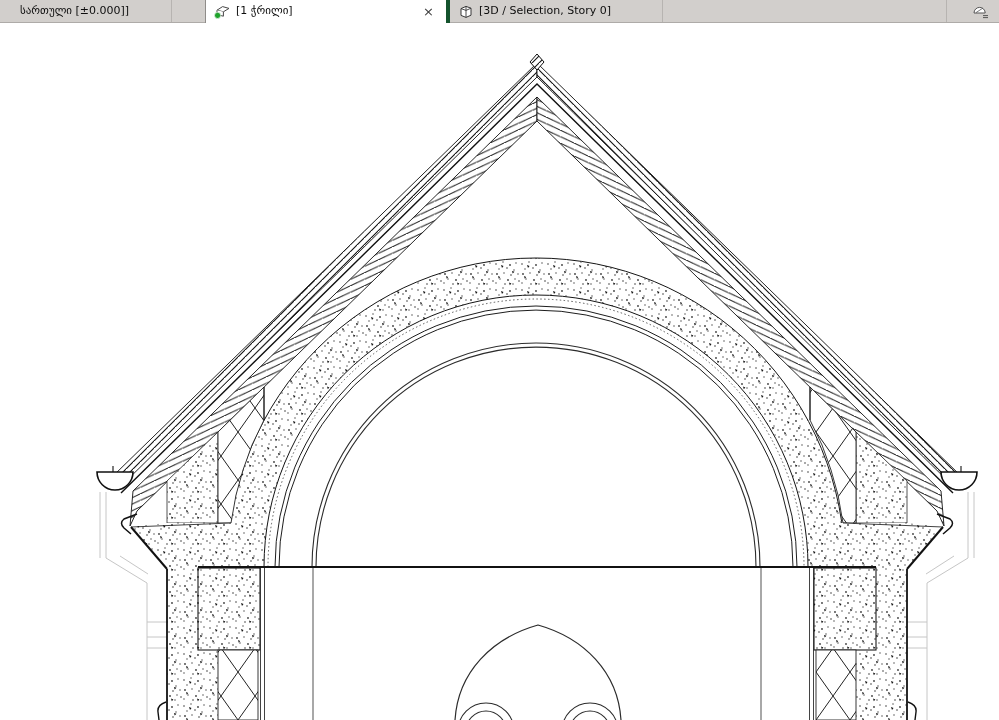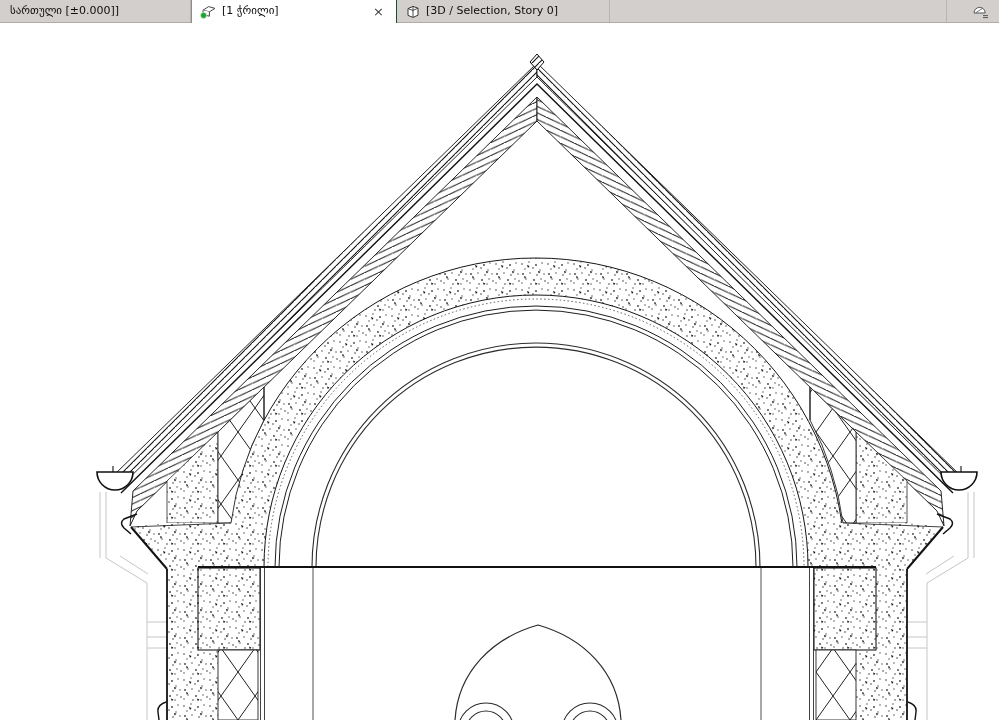--- a/index.html
+++ b/index.html
@@ -6,23 +6,23 @@
   body{width:999px;height:720px;overflow:hidden;background:#fff;
        font-family:"DejaVu Sans",sans-serif;-webkit-font-smoothing:antialiased;}
 
   
   .tabbar{display:flex;height:23px;background:#d2cfcc;box-sizing:border-box;
           border-bottom:1px solid #aeaba8;align-items:stretch;}
   .tab{display:flex;align-items:center;gap:5px;padding:0 8px;font-size:11px;
        color:#0d0d0d;border-right:1px solid #b7b4b1;box-sizing:border-box;
        white-space:nowrap;overflow:hidden;}
   .tab .lbl{position:relative;top:-1px;}
-  .tab-story{width:191px;padding-left:10px;align-items:center;}
-  .tab-section{width:206px;background:#fff;border-left:1px solid #8f8c89;
-               border-right:1px solid #14532d;margin-bottom:-1px;}
+  .tab-story{width:172px;padding-left:20px;align-items:center;}
+  .tab-section{width:245px;background:#fff;border-left:1px solid #8f8c89;
+               border-right:4px solid #14532d;margin-bottom:-1px;margin-left:33px;}
   .tab-3d{width:213px;}
   .tab-action{width:262px;}
   .close-x{margin-left:auto;color:#3c3c3c;font-size:13px;line-height:13px;
            padding:0 4px;cursor:default;}
   .tab-filler{flex:1;}
   .tab-overflow{width:44px;display:flex;align-items:center;justify-content:flex-end;
                 padding-right:8px;border-left:1px solid #b7b4b1;}
   .ticon{flex:0 0 auto;display:block;}
 
   

